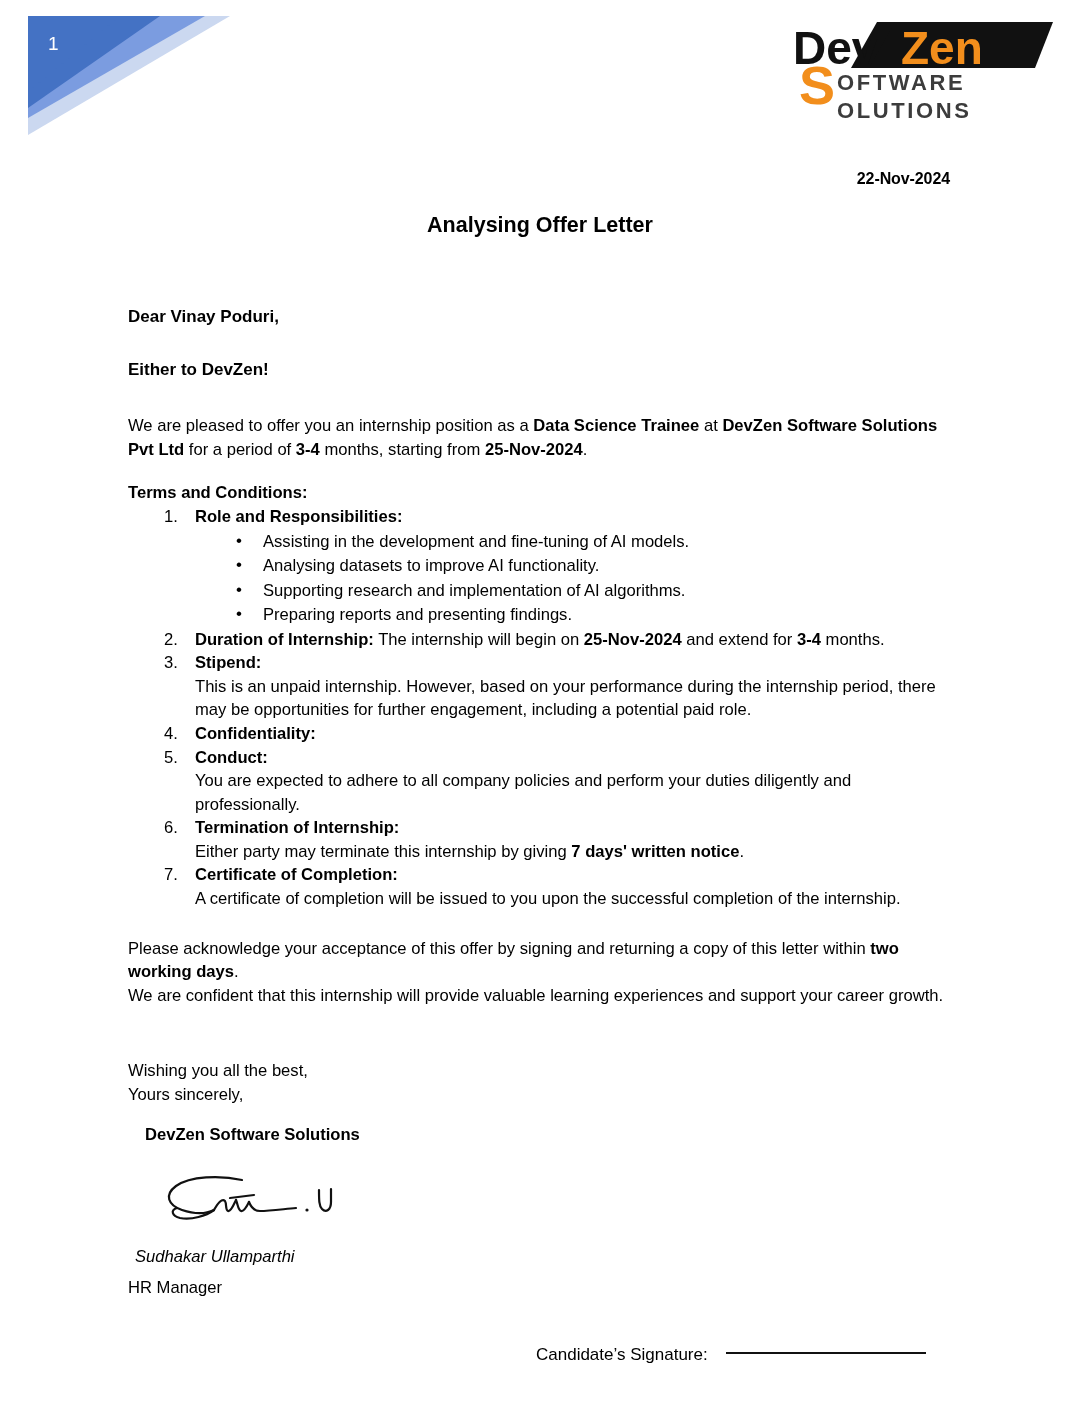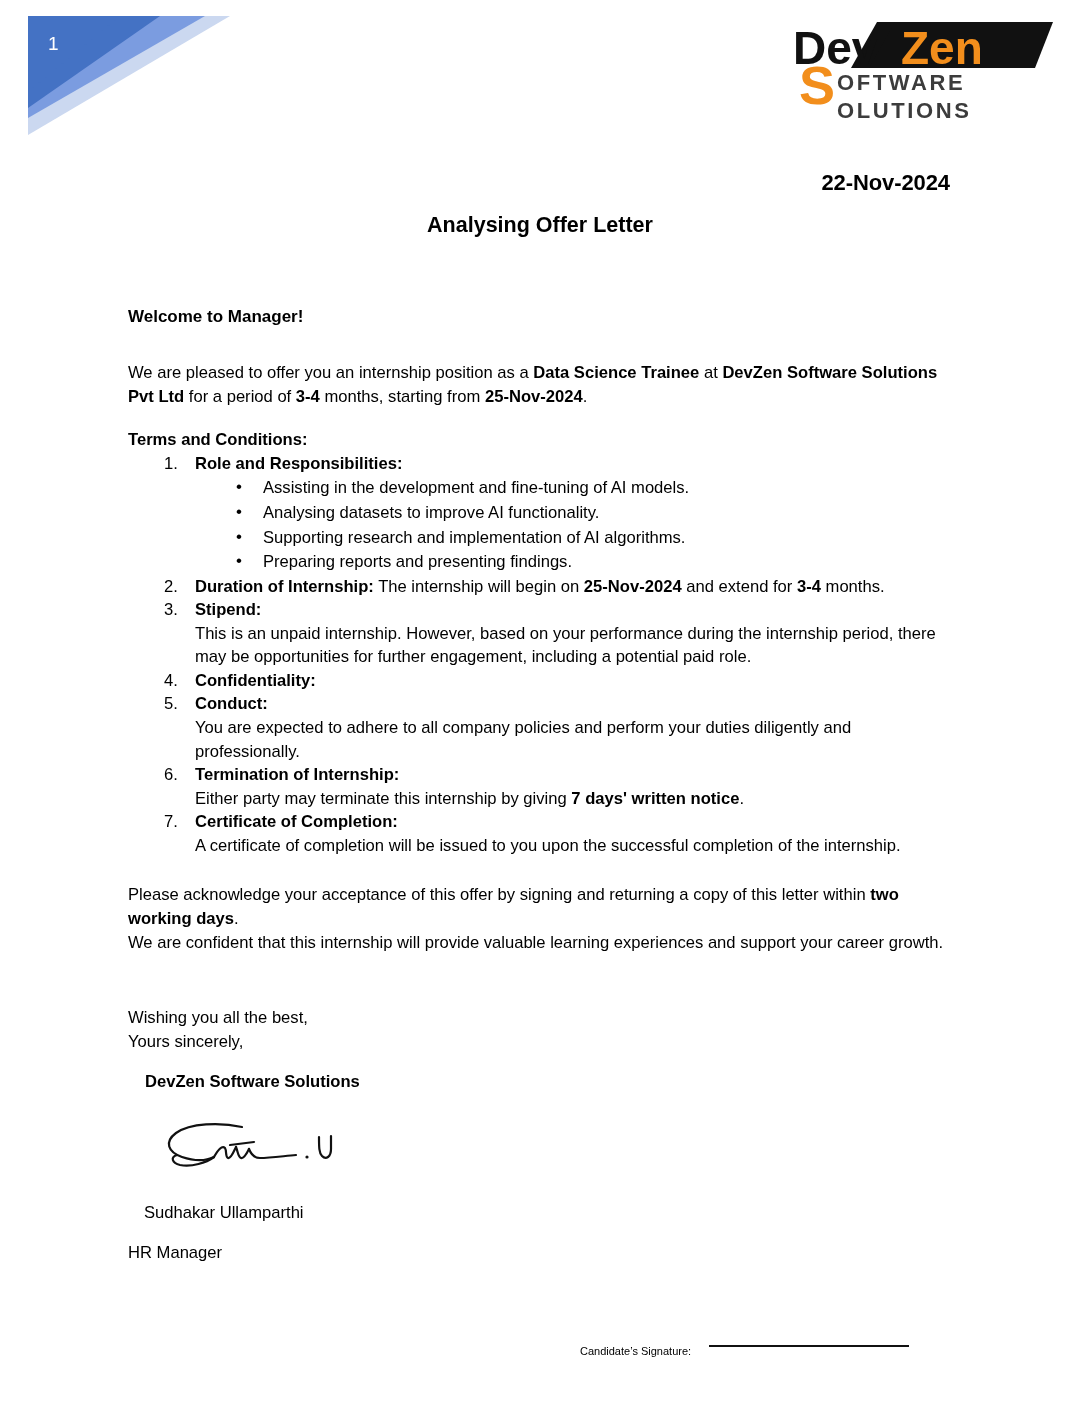--- a/index.html
+++ b/index.html
@@ -46,21 +46,21 @@
     top: 16px;
     right: 25px;
     width: 270px;
     height: 112px;
   }
   .date-line {
     position: absolute;
     top: 170px;
     right: 130px;
     font-weight: bold;
-    font-size: 22px;
+    font-size: 16px;
     letter-spacing: -0.1px;
   }
   .doc-title {
     position: absolute;
     top: 213px;
     left: 0;
     right: 0;
     text-align: center;
     font-weight: bold;
     font-size: 21.5px;
@@ -132,30 +132,30 @@
 
   
   #sig-block {
     margin-top: 26px;
   }
   .sig-line-text { margin: 0; }
   .sig-company { font-weight: bold; margin: 17px; }
   #signature-mark {
     margin: 10px 0 6px 22px;
   }
-  .sig-name { margin: 16px; }
+  .sig-name { margin: 7px; font-style: italic; }
   .sig-role { margin: 0; }
 
   #candidate-row {
     position: absolute;
-    left: 580px;
+    left: 536px;
     top: 1345px;
     display: flex;
-    align-items: flex-start;
-    font-size: 11px;
+    align-items: center;
+    font-size: 17px;
   }
   #candidate-label { white-space: nowrap; }
   #candidate-line {
     width: 200px;
     height: 0;
     border-bottom: 2.5px solid #111111;
     margin-left: 18px;
     margin-bottom: 4px;
   }
 </style>
@@ -182,21 +182,22 @@
     <text x="52" y="74" font-family="Liberation Sans, sans-serif" font-size="22" font-weight="bold" letter-spacing="2.6" fill="#3C3C3C">OFTWARE</text>
     <text x="52" y="102" font-family="Liberation Sans, sans-serif" font-size="22" font-weight="bold" letter-spacing="2.6" fill="#3C3C3C">OLUTIONS</text>
   </svg>
 
   <div class="date-line">22-Nov-2024</div>
 
   <div class="doc-title">Analysing Offer Letter</div>
 
   <div id="content">
 
-    <p class="welcome">Welcome to Manager!</p>
+    <p class="salutation">Dear Vinay Poduri,</p>
+    <p class="welcome">Either to DevZen!</p>
 
     <p class="para"><span>We are pleased to offer you an internship position as a </span><b>Data Science Trainee</b><span> at </span><b>DevZen Software Solutions Pvt Ltd</b><span> for a period of </span><b>3-4</b><span> months, starting from </span><b>25-Nov-2024</b><span>.</span></p>
 
     <div class="spacer-20"></div>
 
     <p class="terms-head">Terms and Conditions:</p>
 
     <ol class="terms">
 
       <li>

